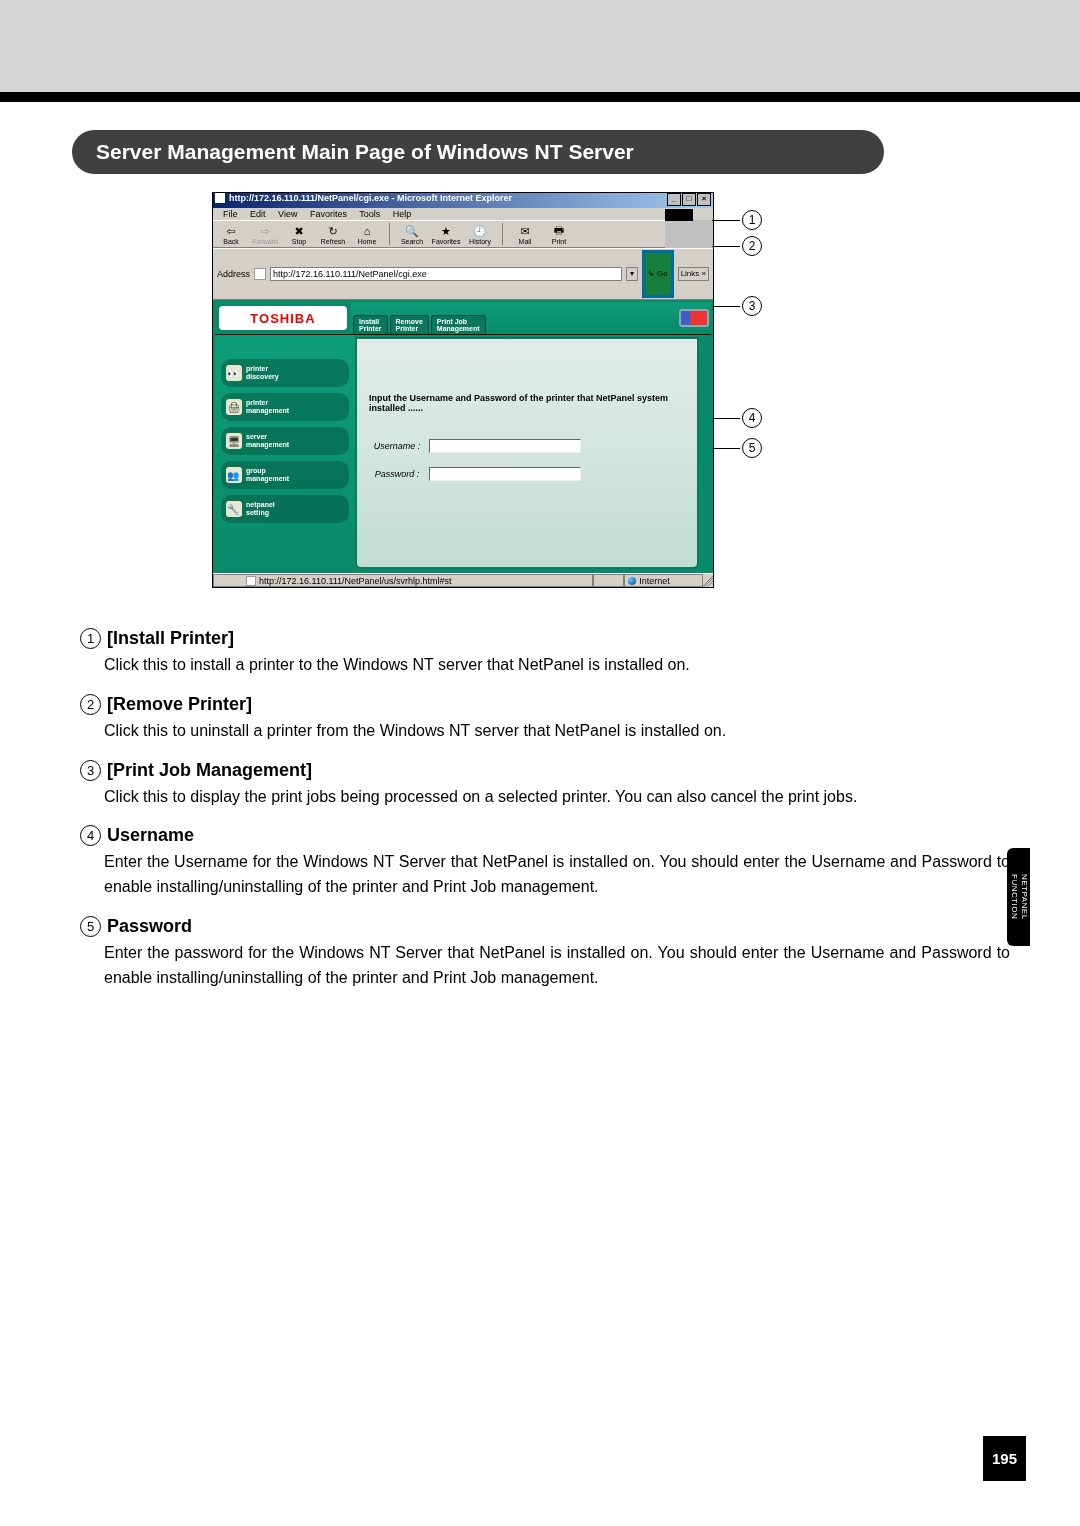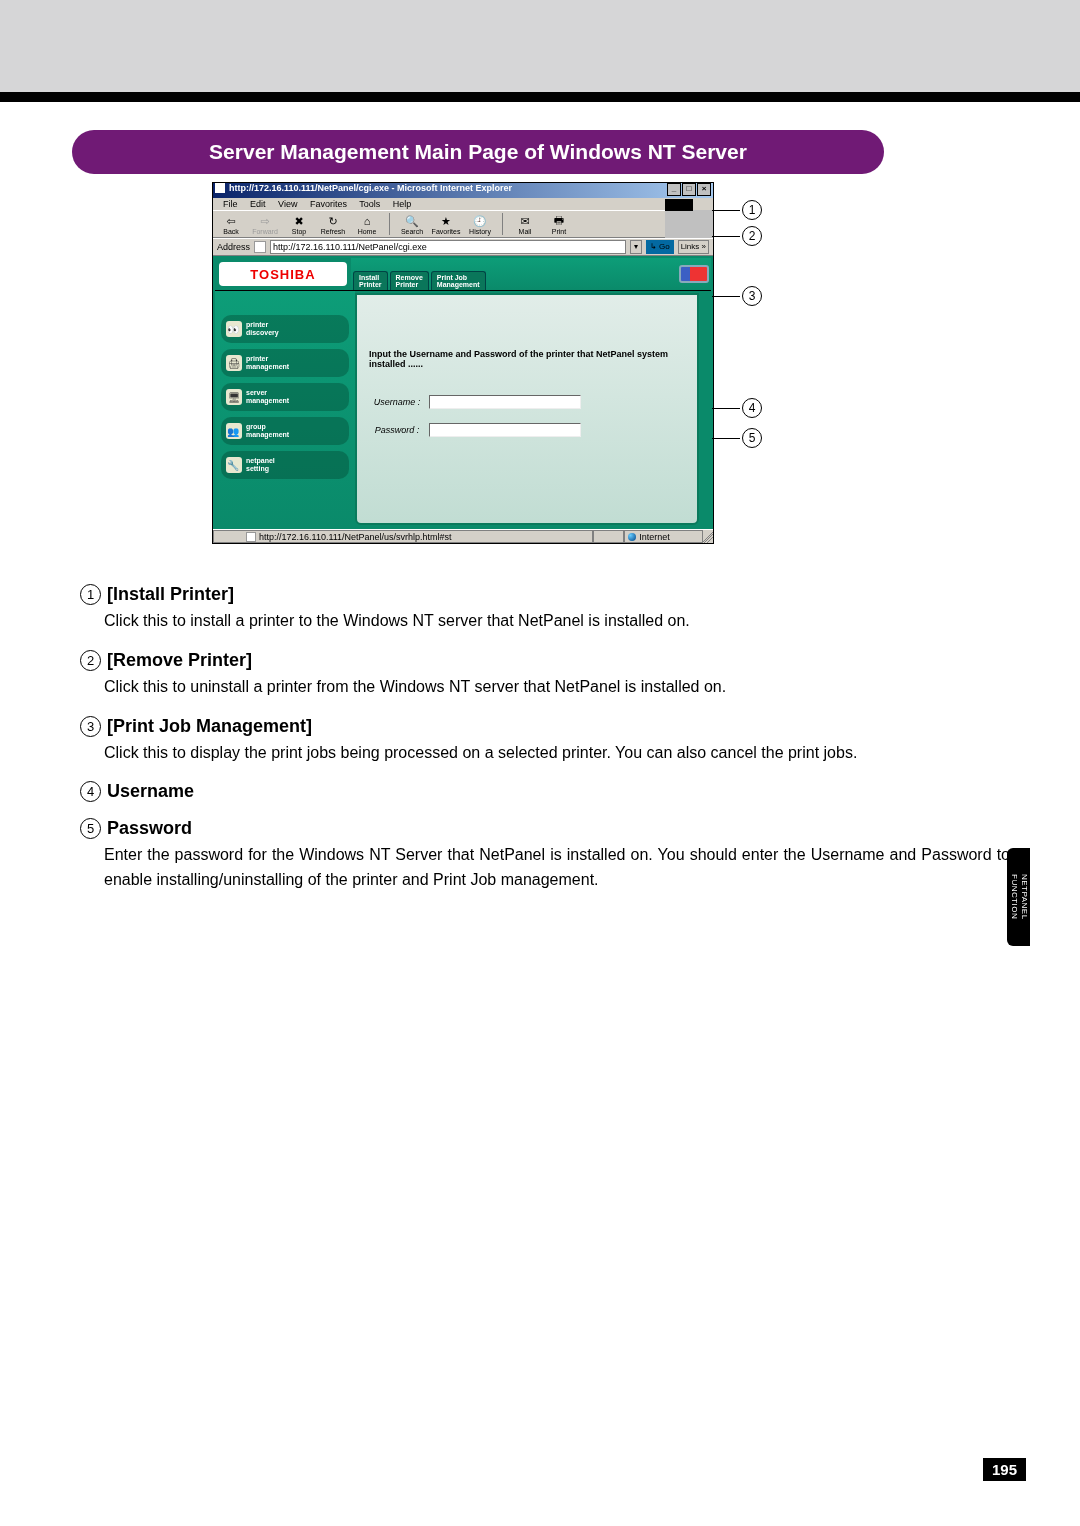--- a/index.html
+++ b/index.html
@@ -20,30 +20,29 @@
   }
   .black-band {
     background: #000;
     height: 10px;
     width: 100%;
   }
   .page-content {
     padding: 28px 70px 0 72px;
   }
   .title-pill {
-    background: #701a75;
+    background: #404040;
     color: #fff;
     font-weight: bold;
     font-size: 21px;
     border-radius: 22px;
     padding: 10px 24px;
     width: 812px;
     box-sizing: border-box;
-    text-align: center;
-    margin-bottom: 8px;
+    margin-bottom: 18px;
   }
   .lead {
     font-size: 18px;
     margin-bottom: 22px;
   }
   
   .screenshot-wrap {
     position: relative;
     margin: 0 0 40px 140px;
   }
@@ -146,23 +145,23 @@
     flex: 1;
     background: #fff;
     border: 1px solid #808080;
     height: 12px;
     padding: 0 2px;
     font-size: 9px;
     line-height: 12px;
     overflow: hidden;
   }
   .addressbar .go-btn {
-    border: 1px solid #0369a1;
-    background: #0369a1;
-    padding: 0 3px;
+    border: 3px solid #0369a1;
+    background: #15803d;
+    padding: 15px 3px;
     font-size: 8px;
     height: 12px;
     line-height: 11px;
   }
   .addressbar .links-btn {
     border: 1px solid #808080;
     background: #d4d0c8;
     padding: 0 2px;
     font-size: 8px;
     height: 12px;
@@ -418,21 +417,21 @@
 
   
   .page-num {
     position: absolute;
     right: 54px;
     bottom: 45px;
     background: #000;
     color: #fff;
     font-weight: bold;
     font-size: 15px;
-    padding: 3px 9px;
+    padding: 14px 9px;
   }
 </style>
 </head>
 <body>
 
 <div class="top-gray"></div>
 <div class="black-band"></div>
 
 <div class="page-content">
 
@@ -630,20 +629,21 @@
     <div class="def-head">
       <span class="circ-inline">3</span>
       <span>[Print Job Management]</span>
     </div>
     <div class="def-body">Click this to display the print jobs being processed on a selected printer.  You can also cancel the print jobs.</div>
 
     <div class="def-head">
       <span class="circ-inline">4</span>
       <span>Username</span>
     </div>
+    <div class="def-body">Enter the Username for the Windows NT Server that NetPanel is installed on. You should enter the Username and Password to enable installing/uninstalling of the printer and Print Job management.</div>
 
     <div class="def-head">
       <span class="circ-inline">5</span>
       <span>Password</span>
     </div>
     <div class="def-body">Enter the password for the Windows NT Server that NetPanel is installed on. You should enter the Username and Password to enable installing/uninstalling of the printer and Print Job management.</div>
 
   </div>
 
 </div>

